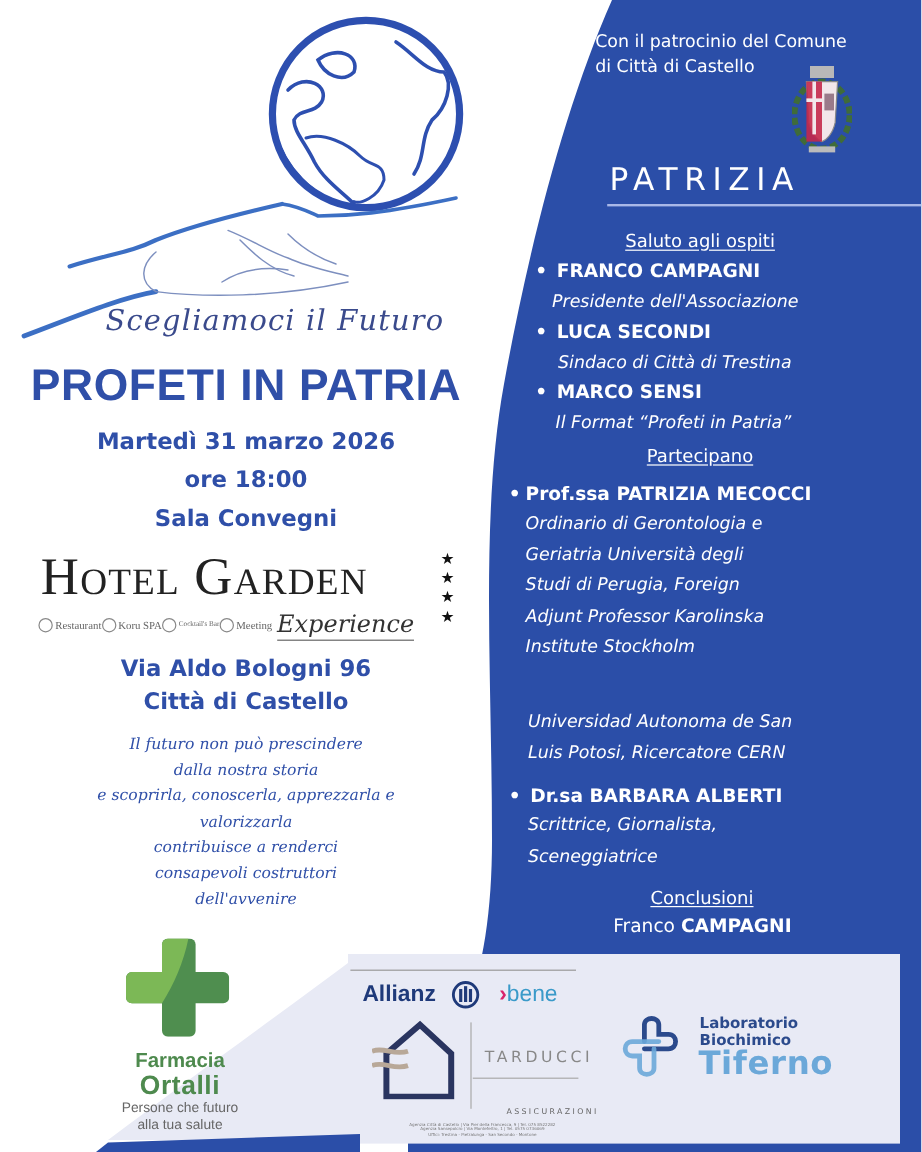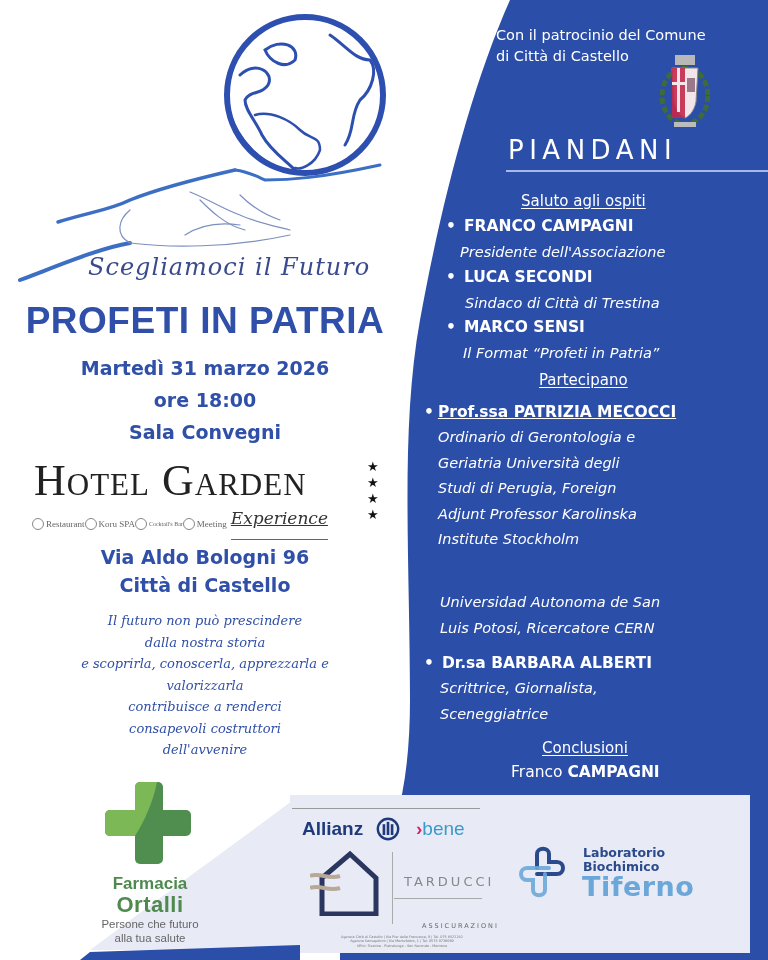--- a/index.html
+++ b/index.html
@@ -19,21 +19,21 @@
   .main-title { position: absolute; left: 0; width: 410px; top: 300px; text-align: center; font-family: "Liberation Sans", sans-serif; font-weight: 700; font-size: 37px; color: #2f4fa8; letter-spacing: 0.5px; }
 
   .event-info { position: absolute; left: 0; width: 410px; text-align: center; font-family: "DejaVu Sans", sans-serif; font-weight: 700; color: #2f4fa8; font-size: 19px; line-height: 32px; top: 352px; }
 
   .hotel { position: absolute; left: 30px; top: 455px; width: 360px; height: 80px; }
   .hotel-name { position: absolute; left: 4px; top: 0; font-family: "Liberation Serif", serif; font-size: 44px; color: #222; letter-spacing: 1px; font-variant: small-caps; white-space: nowrap; }
   .hotel-stars { position: absolute; left: 337px; top: 4px; display: flex; flex-direction: column; font-size: 13px; line-height: 16px; color: #111; }
   .hotel-sub { position: absolute; left: 2px; top: 53px; display: flex; align-items: center; font-family: "Liberation Serif", serif; font-size: 9px; color: #666; white-space: nowrap; }
   .hotel-sub .sub-item { display: flex; align-items: center; gap: 2px; }
   .hotel-sub .sub-icon { width: 12px; height: 12px; border: 1.5px solid #888; border-radius: 50%; display: inline-block; }
-  .hotel-experience { font-family: "DejaVu Serif", serif; font-style: italic; font-size: 17px; color: #333; border-bottom: 1px solid #666; padding-bottom: 11px; margin-left: 4px; text-decoration: underline; }
+  .hotel-experience { font-family: "DejaVu Serif", serif; font-style: italic; font-size: 20px; color: #333; border-bottom: 1px solid #666; padding-bottom: 1px; margin-left: 4px; }
 
   .address { position: absolute; left: 0; width: 410px; top: 543px; text-align: center; font-weight: 700; color: #2f4fa8; font-size: 19px; line-height: 28px; }
 
   .quote { position: absolute; left: 0; width: 410px; top: 610px; text-align: center; font-family: "DejaVu Serif", serif; font-style: italic; color: #2f4fa8; font-size: 13px; line-height: 21.5px; }
 
   
   .patron { position: absolute; left: 496px; top: 25px; color: #fff; font-size: 14.5px; line-height: 21px; }
   .crest { position: absolute; left: 660px; top: 52px; width: 50px; height: 80px; }
 
   .programma-title { position: absolute; left: 508px; top: 135px; color: #fff; font-size: 26px; letter-spacing: 5.5px; font-family: "DejaVu Sans", sans-serif; font-weight: 400; }
@@ -173,37 +173,37 @@
     <ellipse cx="25" cy="44" rx="23" ry="28" fill="none" stroke="#3f6b3a" stroke-width="5" stroke-dasharray="6 3"></ellipse>
     <rect x="15" y="3" width="20" height="10" fill="#b8b8b8"></rect>
     <path d="M12,16 L38,16 L36,50 C34,60 28,65 25,66 C22,65 16,60 14,50 Z" fill="#f2e6ea" stroke="#888" stroke-width="1"></path>
     <rect x="12" y="16" width="13" height="50" fill="#c4284a" opacity="0.9"></rect>
     <rect x="17" y="16" width="3" height="44" fill="#f2e6ea"></rect>
     <rect x="12" y="30" width="13" height="3" fill="#f2e6ea"></rect>
     <rect x="27" y="26" width="8" height="14" fill="#9a7a8a"></rect>
     <rect x="14" y="70" width="22" height="5" fill="#bbb"></rect>
   </svg>
 
-  <div class="programma-title">PIANDANI</div>
+  <div class="programma-title">PATRIZIA</div>
   <div class="programma-rule"></div>
 
   <div class="section-head" style="left:521px; top:192px;">Saluto agli ospiti</div>
 
   <div class="item-name" style="left:446px; top:217px;"><span class="bullet">•</span><span>FRANCO CAMPAGNI</span></div>
   <div class="item-desc" style="left:460px; top:240px;">Presidente dell'Associazione</div>
 
   <div class="item-name" style="left:446px; top:268px;"><span class="bullet">•</span><span>LUCA SECONDI</span></div>
   <div class="item-desc" style="left:465px; top:291px;">Sindaco di Città di Trestina</div>
 
   <div class="item-name" style="left:446px; top:318px;"><span class="bullet">•</span><span>MARCO SENSI</span></div>
   <div class="item-desc" style="left:463px; top:341px;">Il Format “Profeti in Patria”</div>
 
   <div class="section-head" style="left:539px; top:371px;">Partecipano</div>
 
-  <div class="item-name" style="left:424px; top:403px;text-decoration:underline;"><span class="bullet" style="margin-right:4px">•</span><span>Prof.ssa PATRIZIA MECOCCI</span></div>
+  <div class="item-name" style="left:424px; top:403px;"><span class="bullet" style="margin-right:4px">•</span><span>Prof.ssa PATRIZIA MECOCCI</span></div>
   <div class="item-desc" style="left:438px; top:425px;">
     <div>Ordinario di Gerontologia e</div>
     <div>Geriatria Università degli</div>
     <div>Studi  di Perugia, Foreign</div>
     <div>Adjunt Professor  Karolinska</div>
     <div>Institute Stockholm</div>
   </div>
 
   <div class="item-desc" style="left:440px; top:590px;">
     <div>Universidad Autonoma de  San</div>

